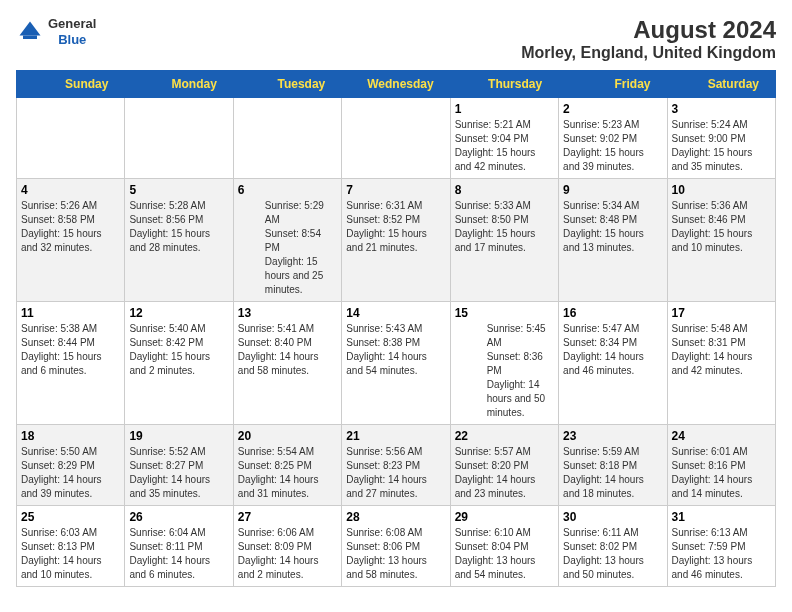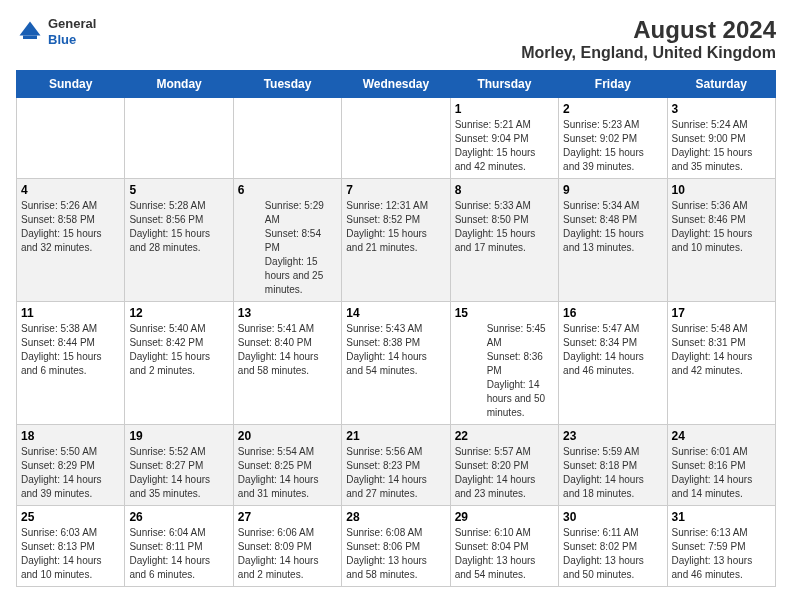--- a/index.html
+++ b/index.html
@@ -22,21 +22,21 @@
       gap: 4px;
     }
     .logo-text {
       display: flex;
       flex-direction: column;
       font-size: 13px;
       font-weight: bold;
       line-height: 1.2;
     }
     .logo-general { color: #333; }
-    .logo-blue { color: #1a5fb4; }
+    .logo-blue { color: #1a5fb4; text-align: center; }
     .logo-icon {
       width: 28px;
       height: 28px;
     }
     .title-block {
       text-align: right;
     }
     .main-title {
       font-size: 24px;
       font-weight: bold;
@@ -47,23 +47,23 @@
       color: #333;
       font-weight: bold;
     }
     table {
       width: 100%;
       border-collapse: collapse;
       font-size: 11px;
     }
     thead tr th {
       background-color: #1a5fb4;
-      color: #ffffff;
-      padding: 6px 4px;
-      text-align: center;
+      color: #fde047;
+      padding: 6px 16px;
+      text-align: right;
       font-size: 12px;
       border: 1px solid #1a5fb4;
     }
     tbody tr td {
       border: 1px solid #ccc;
       padding: 4px 4px;
       vertical-align: top;
       width: calc(100% / 7);
     }
     tbody tr:nth-child(even) td {
@@ -158,21 +158,21 @@
 Daylight: 15 hours and 28 minutes.</div>
         </td>
         <td>
           <span class="day-num">6</span>
           <div class="day-info" style="white-space: pre-line; margin-left: 27px;">Sunrise: 5:29 AM
 Sunset: 8:54 PM
 Daylight: 15 hours and 25 minutes.</div>
         </td>
         <td>
           <span class="day-num">7</span>
-          <div class="day-info" style="white-space: pre-line;">Sunrise: 12:31 AM
+          <div class="day-info" style="white-space: pre-line;">Sunrise: 6:31 AM
 Sunset: 8:52 PM
 Daylight: 15 hours and 21 minutes.</div>
         </td>
         <td>
           <span class="day-num">8</span>
           <div class="day-info" style="white-space: pre-line;">Sunrise: 5:33 AM
 Sunset: 8:50 PM
 Daylight: 15 hours and 17 minutes.</div>
         </td>
         <td>

